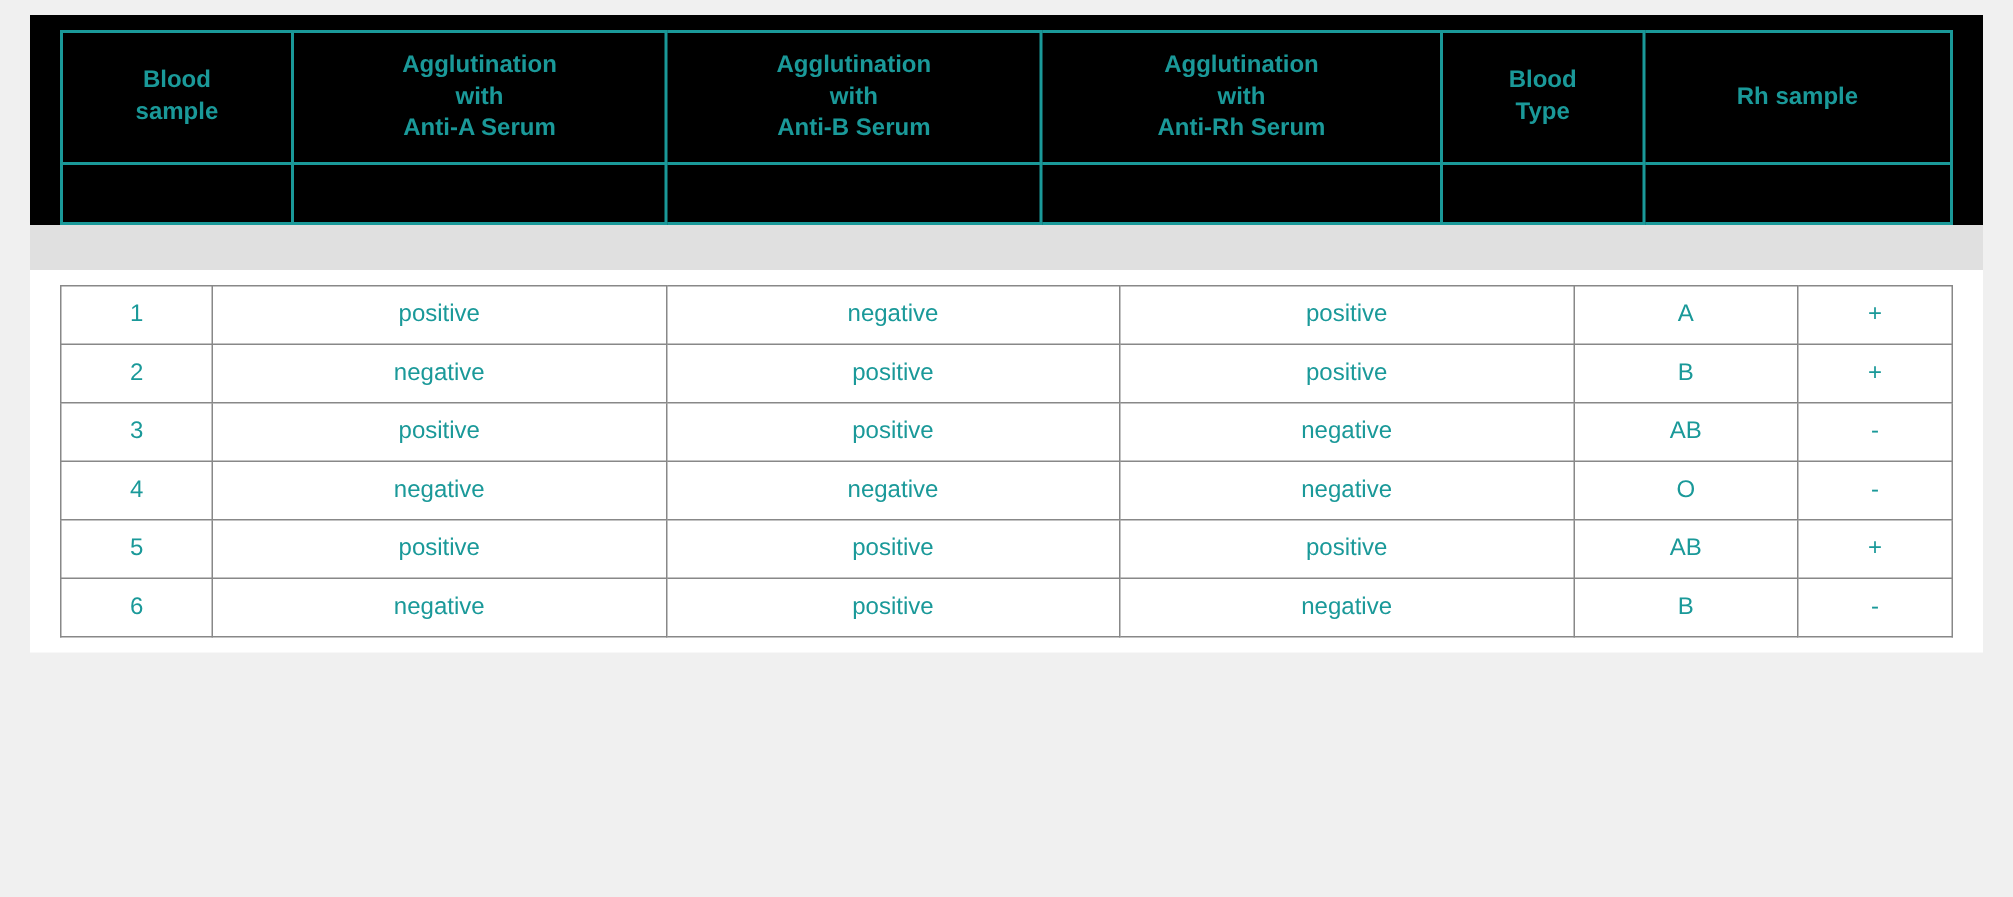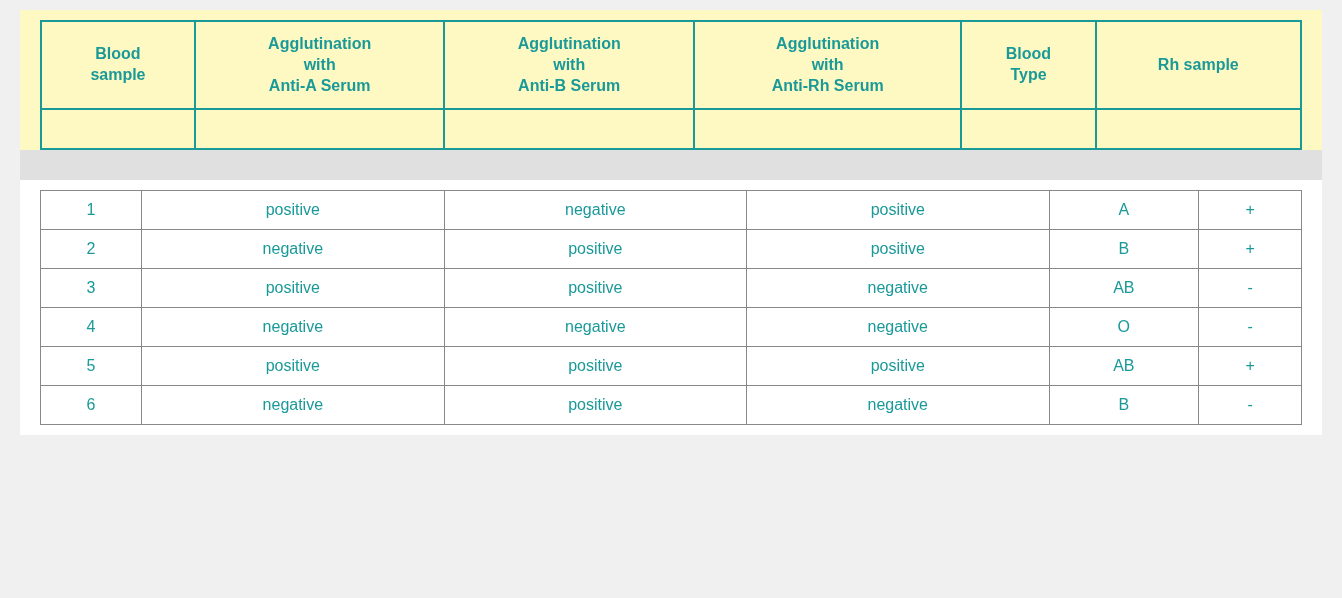--- a/index.html
+++ b/index.html
@@ -13,21 +13,21 @@
       font-family: Arial, sans-serif;
       width: 1342px;
       min-height: 598px;
       display: flex;
       flex-direction: column;
       align-items: center;
       padding: 10px 20px;
     }
 
     .top-section {
-      background-color: #fef9c3;
+      background-color: #000000;
       width: 100%;
       padding: 10px 20px 0 20px;
     }
 
     .divider-section {
       background-color: #e0e0e0;
       width: 100%;
       height: 30px;
     }
 

